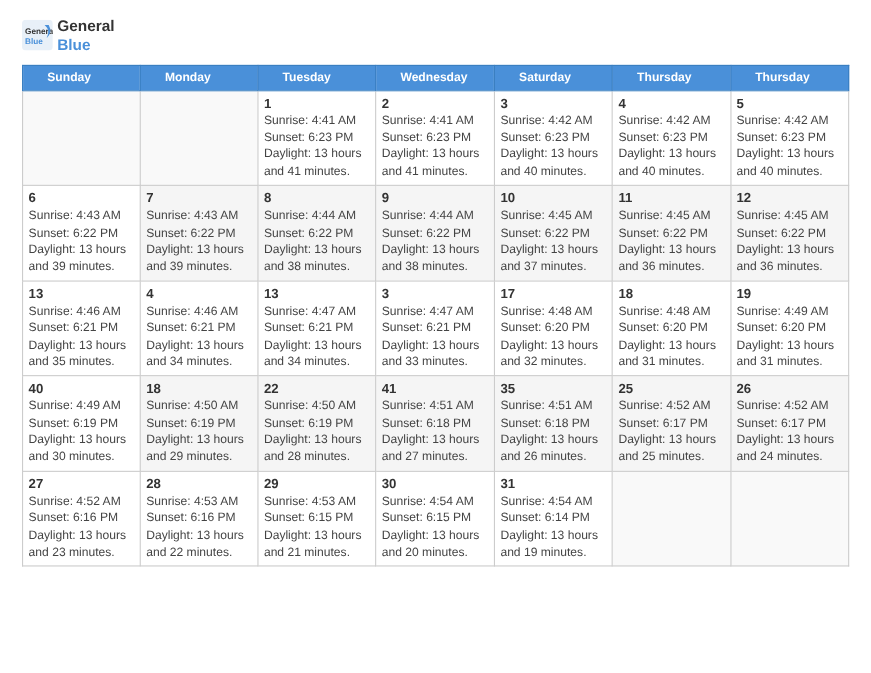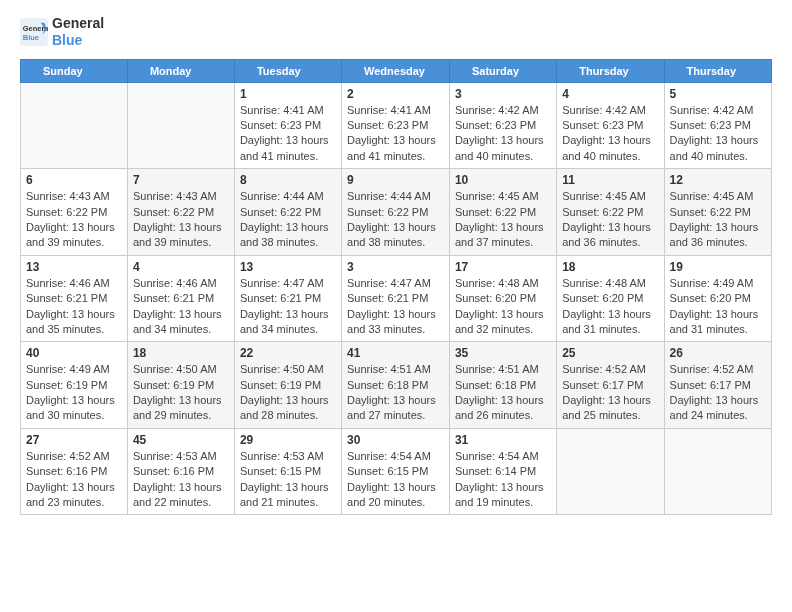--- a/index.html
+++ b/index.html
@@ -233,21 +233,21 @@
             <div class="day-num">26</div>
             <div class="day-info">Sunrise: 4:52 AM<br>Sunset: 6:17 PM<br>Daylight: 13 hours<br>and 24 minutes.</div>
           </td>
         </tr>
         <tr>
           <td>
             <div class="day-num">27</div>
             <div class="day-info">Sunrise: 4:52 AM<br>Sunset: 6:16 PM<br>Daylight: 13 hours<br>and 23 minutes.</div>
           </td>
           <td>
-            <div class="day-num">45</div>
+            <div class="day-num">28</div>
             <div class="day-info">Sunrise: 4:53 AM<br>Sunset: 6:16 PM<br>Daylight: 13 hours<br>and 22 minutes.</div>
           </td>
           <td>
             <div class="day-num">29</div>
             <div class="day-info">Sunrise: 4:53 AM<br>Sunset: 6:15 PM<br>Daylight: 13 hours<br>and 21 minutes.</div>
           </td>
           <td>
             <div class="day-num">30</div>
             <div class="day-info">Sunrise: 4:54 AM<br>Sunset: 6:15 PM<br>Daylight: 13 hours<br>and 20 minutes.</div>
           </td>

